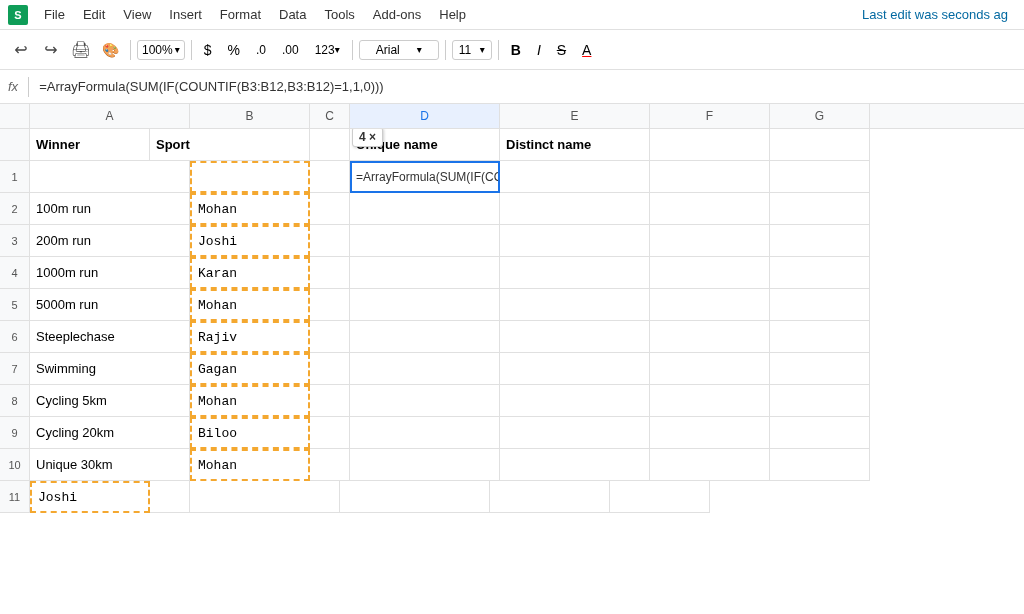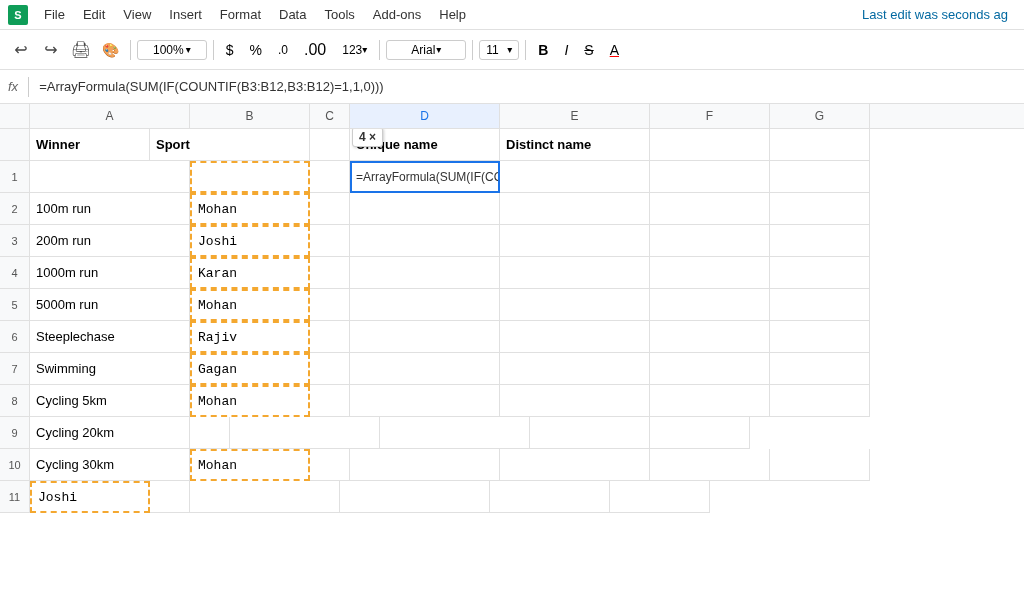--- a/index.html
+++ b/index.html
@@ -55,25 +55,25 @@
       width: 26px; height: 26px;
       display: flex; align-items: center; justify-content: center;
       cursor: pointer; border-radius: 3px;
       font-size: 16px; color: #444;
       border: none; background: transparent;
     }
     .toolbar-separator { width: 1px; height: 20px; background: #ccc; margin: 0 2px; }
     .zoom-control {
       display: flex; align-items: center; gap: 2px;
       border: 1px solid #ccc; border-radius: 3px;
-      padding: 2px 15px; font-size: 12px; cursor: pointer;
+      padding: 2px 4px; font-size: 12px; cursor: pointer;
     }
     .font-selector {
       border: 1px solid #ccc; border-radius: 3px;
-      padding: 2px 24px; font-size: 12px; min-width: 80px;
+      padding: 2px 16px; font-size: 12px; min-width: 80px;
       cursor: pointer; display: flex; align-items: center; justify-content: space-between;
     }
     .font-size-selector {
       border: 1px solid #ccc; border-radius: 3px;
       padding: 2px 6px; font-size: 12px; width: 40px;
       cursor: pointer; display: flex; align-items: center; justify-content: space-between;
     }
     .format-btn {
       padding: 2px 6px; font-size: 14px; cursor: pointer;
       border-radius: 3px; border: none; background: transparent;
@@ -242,21 +242,21 @@
   </div>
 
   <div class="toolbar-separator"></div>
 
   <button class="format-btn">$</button>
 
   <button class="format-btn">%</button>
 
   <button class="format-btn" style="font-size:12px;">.0</button>
 
-  <button class="format-btn" style="font-size:16px;">.00</button>
+  <button class="format-btn" style="font-size:12px;">.00</button>
 
   <button class="format-btn" style="font-size:12px;justify-content:center;">
     <span>123</span>
       <span style="font-size:10px;">▾</span>
   </button>
 
   <div class="toolbar-separator"></div>
 
   <div class="font-selector">
     <span>Arial</span>
@@ -403,30 +403,31 @@
       <div class="cell col-c"></div>
       <div class="cell col-d"></div>
       <div class="cell col-e"></div>
       <div class="cell col-f"></div>
       <div class="cell col-g"></div>
     </div>
 
     <div class="spreadsheet-row">
       <div class="row-num">9</div>
       <div class="cell col-a">Cycling 20km</div>
+      <div class="cell col-b dashed-selected">Biloo</div>
       <div class="cell col-c"></div>
       <div class="cell col-d"></div>
       <div class="cell col-e"></div>
       <div class="cell col-f"></div>
       <div class="cell col-g"></div>
     </div>
 
     <div class="spreadsheet-row">
       <div class="row-num">10</div>
-      <div class="cell col-a">Cycling 30km</div>
+      <div class="cell col-a">Unique 30km</div>
       <div class="cell col-b dashed-selected">Mohan</div>
       <div class="cell col-c"></div>
       <div class="cell col-d"></div>
       <div class="cell col-e"></div>
       <div class="cell col-f"></div>
       <div class="cell col-g"></div>
     </div>
 
     <div class="spreadsheet-row">
       <div class="row-num">11</div>

